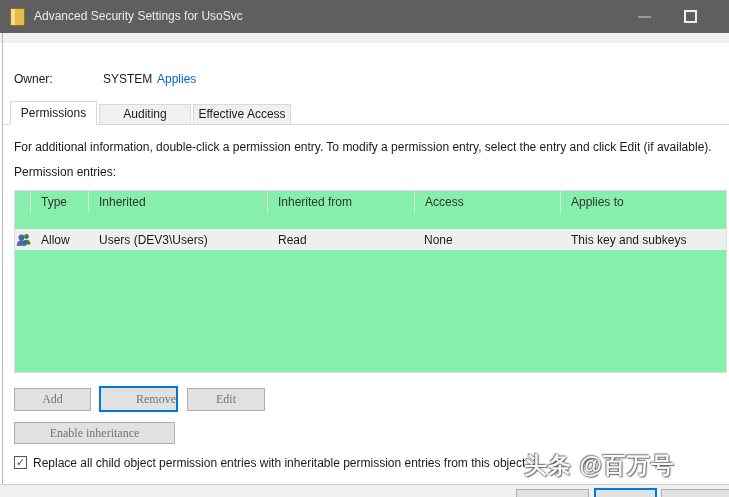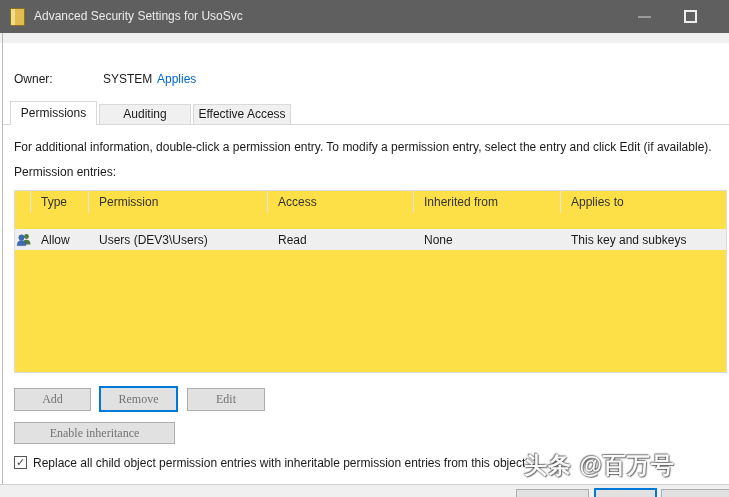--- a/index.html
+++ b/index.html
@@ -61,21 +61,21 @@
   }
   .tab-permissions { left:10px; width:87px; }
   .tab-auditing { left:99px; width:92px; }
   .tab-effective { left:193px; width:98px; }
   
   .instructions { position:absolute; left:14px; top:140px; white-space:nowrap; }
   .entries-label { position:absolute; left:14px; top:165px; }
   
   .perm-table {
     position:absolute; left:14px; top:190px; width:713px; height:183px;
-    border:1px solid #dcdcdc; background:#fde047;
+    border:1px solid #dcdcdc; background:#86efac;
   }
   .thead { display:flex; height:22px; align-items:stretch; }
   .th {
     border-right:1px solid #e2e2e2; padding:4px 0 0 10px; color:#333;
     white-space:nowrap; overflow:hidden;
   }
   .col-icon { width:16px; padding-left:0; }
   .col-type { width:58px; }
   .col-principal { width:179px; }
   .col-access { width:146px; }
@@ -90,20 +90,21 @@
   
   .btn {
     position:absolute; background:#e1e1e1; border:1px solid #adadad;
     font-size:12px; text-align:center; font-family:Liberation Serif, serif;
     cursor:pointer; color:#737373; padding:0;
   }
   .btn-add { left:14px; top:388px; width:77px; height:23px; }
   .btn-remove {
     left:99px; top:386px; width:79px; height:26px;
     border:2px solid #0078d7;
+    text-align:right;
   }
   .btn-edit { left:187px; top:388px; width:78px; height:23px; }
   .btn-inherit { left:14px; top:422px; width:161px; height:22px; }
   
   .chk {
     position:absolute; left:14px; top:456px; width:13px; height:13px;
     border:1px solid #555; background:#fff; cursor:pointer;
     font-size:11px; line-height:11px; text-align:center; color:#444;
   }
   .chk-label { position:absolute; left:33px; top:456px; white-space:nowrap; }
@@ -153,23 +154,23 @@
   <div class="tab tab-auditing">Auditing</div>
   <div class="tab tab-effective">Effective Access</div>
 
   <div class="instructions">For additional information, double-click a permission entry. To modify a permission entry, select the entry and click Edit (if available).</div>
   <div class="entries-label">Permission entries:</div>
 
   <div class="perm-table">
     <div class="thead">
       <div class="th col-icon"></div>
       <div class="th col-type">Type</div>
-      <div class="th col-principal">Permission</div>
+      <div class="th col-principal">Inherited</div>
+      <div class="th col-inherited">Inherited from</div>
       <div class="th col-access">Access</div>
-      <div class="th col-inherited">Inherited from</div>
       <div class="th col-applies">Applies to</div>
     </div>
     <div class="trow">
       <div class="td col-icon">
         <svg class="users-icon" width="16" height="16" viewBox="0 0 16 16">
 
           <circle cx="10.5" cy="4.5" r="2.4" fill="#4c7a3f"></circle>
           <path d="M6.5 12.5 Q6.5 7.8 10.5 7.8 Q14.5 7.8 14.5 12.5 Z" fill="#4c7a3f"></path>
 
           <circle cx="5.5" cy="5.5" r="2.7" fill="#3e6db5" stroke="#2b4d80" stroke-width="0.5"></circle>

